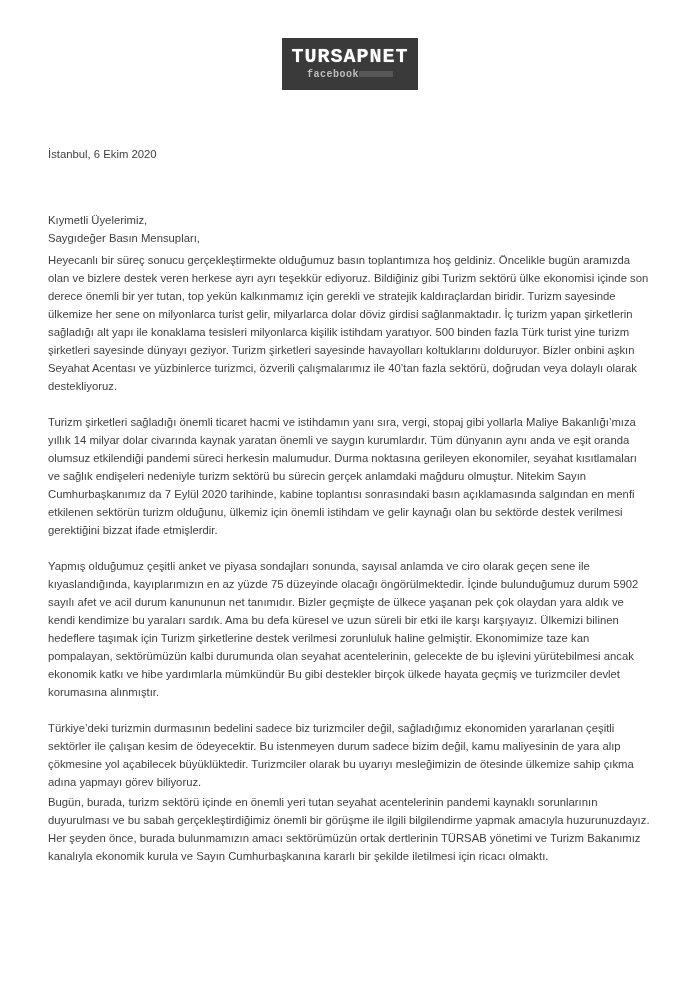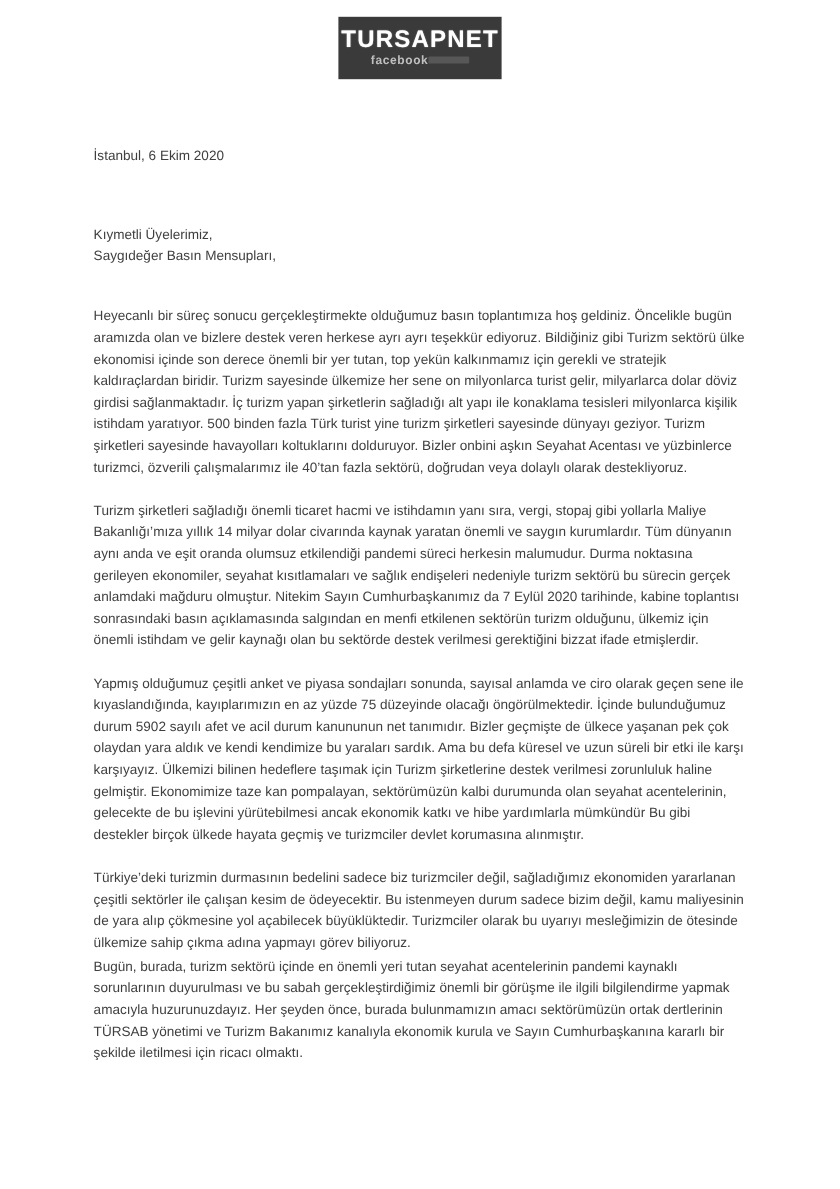--- a/index.html
+++ b/index.html
@@ -13,21 +13,22 @@
     height: 991px;
     margin: 0 auto;
     background: #ffffff;
     font-family: "Liberation Sans", sans-serif;
     color: #3f3f3f;
     overflow: hidden;
   }
   .logo-wrap {
     display: flex;
     justify-content: center;
-    padding-top: 14px;
+    padding-top: 38px;
+    font-family: Liberation Mono, monospace;
   }
   .logo-box {
     background: #3a3a3a;
     color: #ffffff;
     width: 136px;
     height: 52px;
     display: flex;
     flex-direction: column;
     align-items: center;
     justify-content: center;
@@ -56,39 +57,39 @@
   }
   .logo-smudge {
     display: inline-block;
     width: 34px;
     height: 6px;
     background: #6f6f6f;
     opacity: 0.55;
     border-radius: 1px;
   }
   .content {
-    padding: 0 78px;
+    padding: 0 48px;
     font-size: 11.3px;
     line-height: 18px;
     text-align: left;
   }
   .dateline {
     margin-top: 55px;
   }
   .salutation {
     margin-top: 48px;
   }
   .salutation .line {
     display: block;
   }
   .para {
     margin: 18px 0 0 0;
   }
   .para.first {
-    margin-top: 32px;
+    margin-top: 4px;
   }
   .para.p5 {
     margin-top: 2px;
   }
 </style>
 </head>
 <body>
 
 <div class="page">
 

